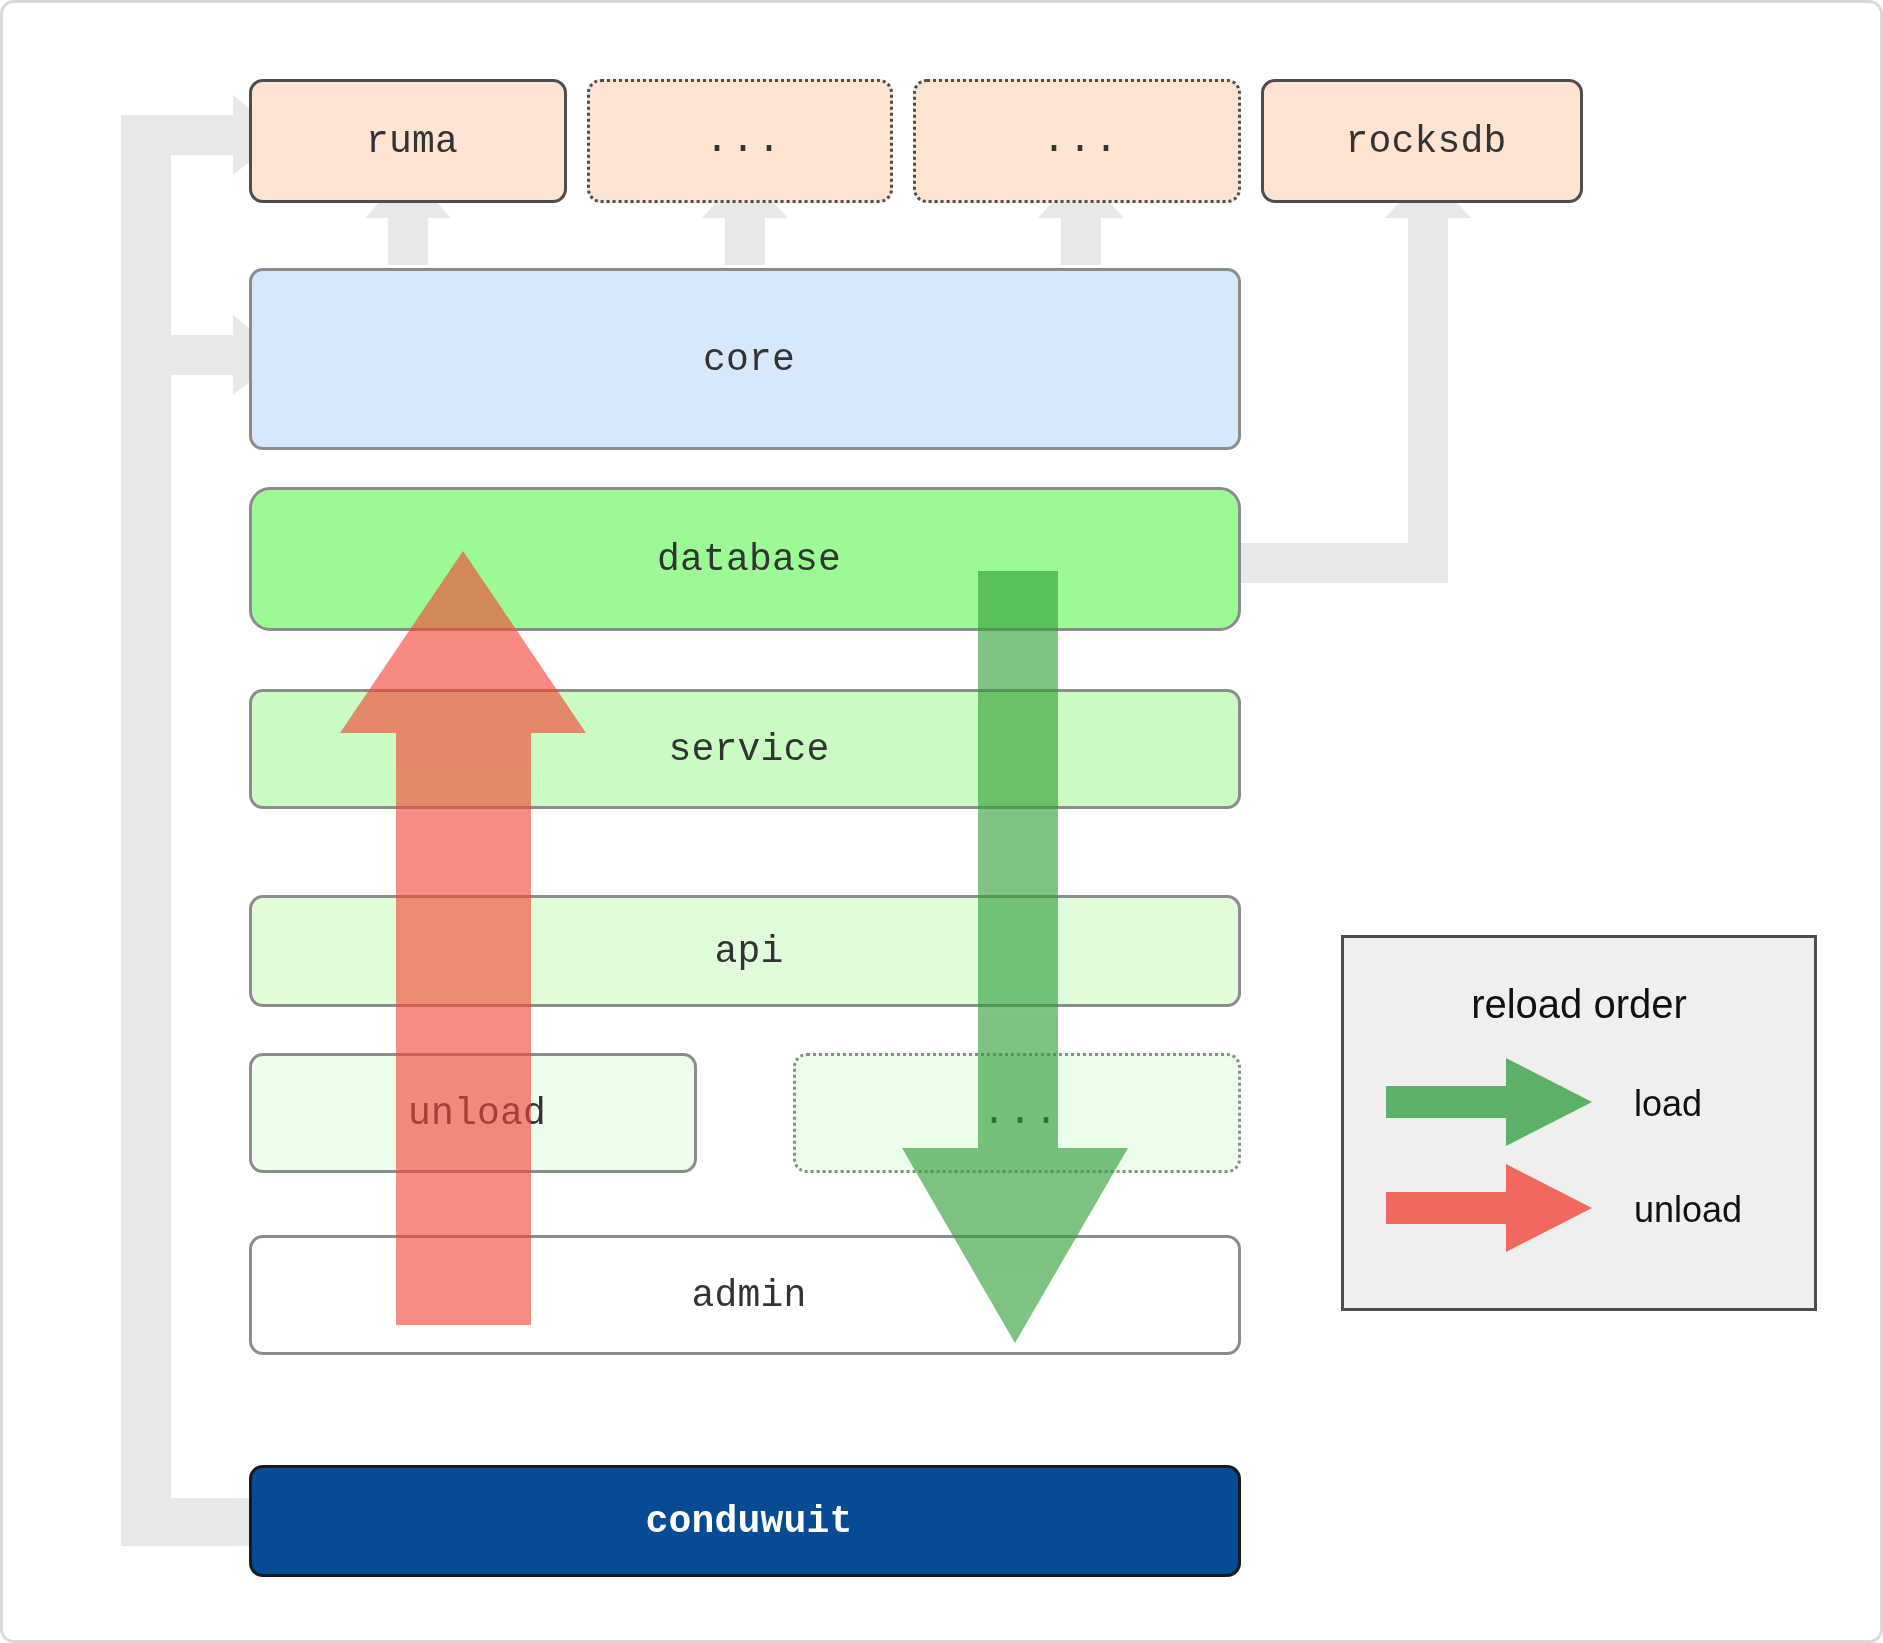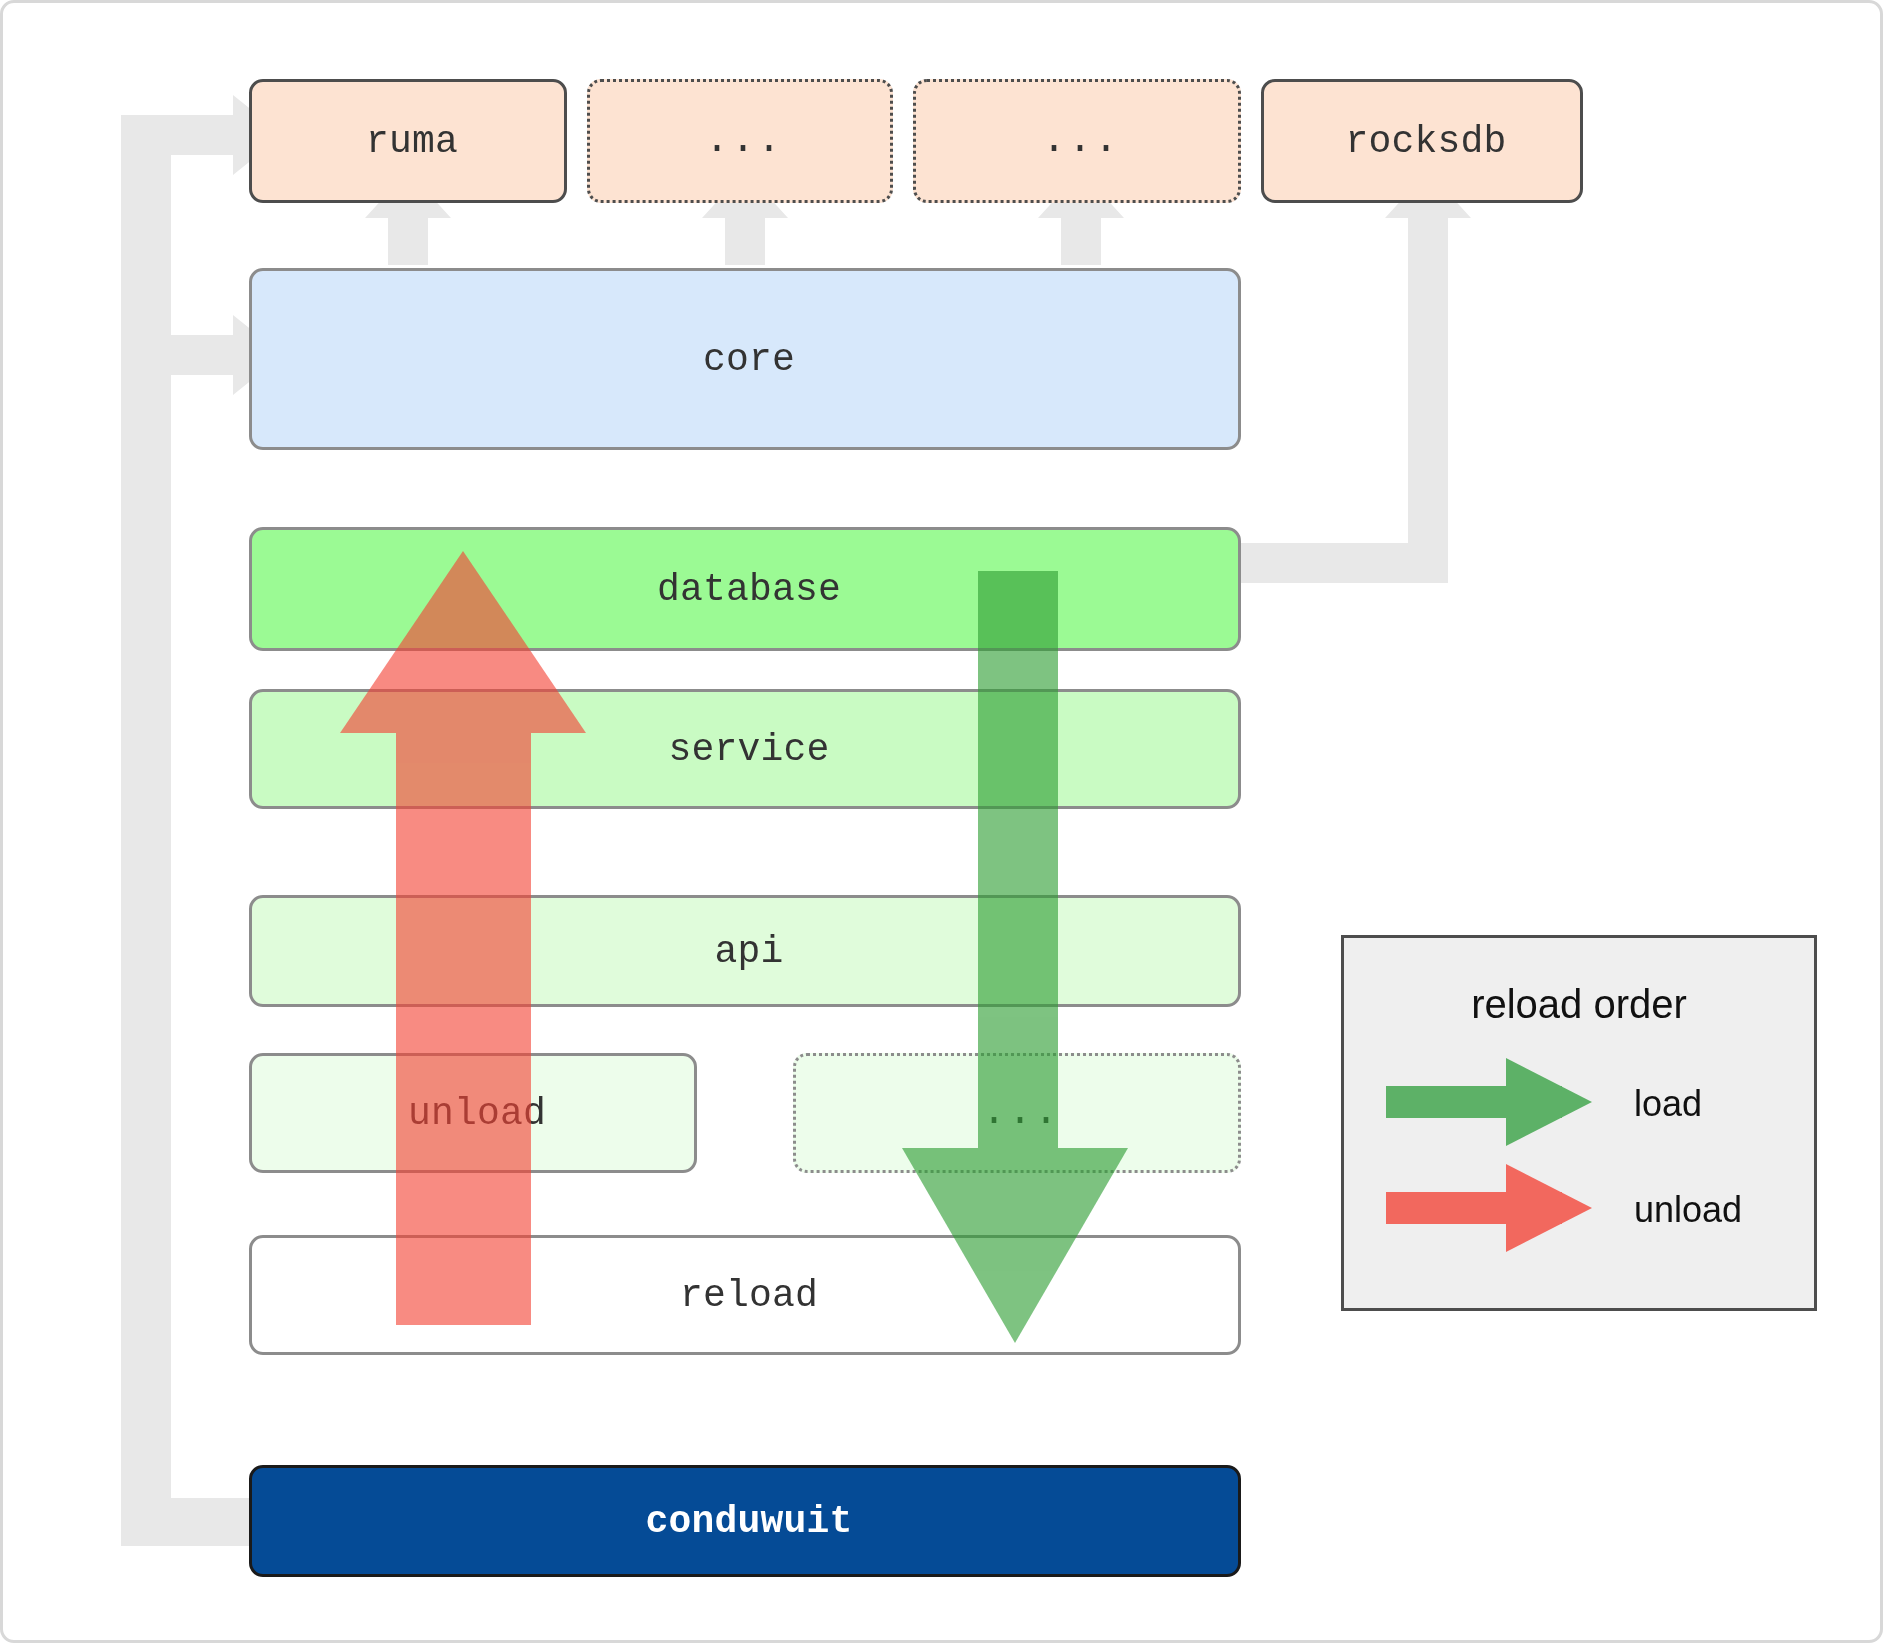--- a/index.html
+++ b/index.html
@@ -66,42 +66,42 @@
   </div>
 
   <div class="box pkg" style="left:1258px;top:76px;width:322px;height:124px;">
     <span class="lbl">rocksdb</span>
   </div>
 
   <div class="box core" style="left:246px;top:265px;width:992px;height:182px;">
     <span class="lbl">core</span>
   </div>
 
-  <div class="box database" style="left:246px;top:524px;width:992px;height:124px;">
+  <div class="box database" style="left:246px;top:484px;width:992px;height:144px;border-radius:21px;">
     <span class="lbl">database</span>
   </div>
 
   <div class="box service" style="left:246px;top:686px;width:992px;height:120px;">
     <span class="lbl">service</span>
   </div>
 
   <div class="box api" style="left:246px;top:892px;width:992px;height:112px;">
     <span class="lbl">api</span>
   </div>
 
   <div class="box admin" style="left:246px;top:1050px;width:448px;height:120px;">
     <span class="lbl">unload</span>
   </div>
 
   <div class="box moredots" style="left:790px;top:1050px;width:448px;height:120px;">
     <span class="lbl dots">...</span>
   </div>
 
   <div class="box router" style="left:246px;top:1232px;width:992px;height:120px;">
-    <span class="lbl">reload</span>
+    <span class="lbl">admin</span>
   </div>
 
   <div class="box conduwuit" style="left:246px;top:1462px;width:992px;height:112px;">
     <span class="lbl">conduwuit</span>
   </div>
 
   <svg class="overlay" viewBox="0 0 1883 1643" xmlns="http://www.w3.org/2000/svg">
 
     <g opacity="0.62">
       <polygon points="393,728 528,728 528,1322 393,1322" fill="#f44336"></polygon>

